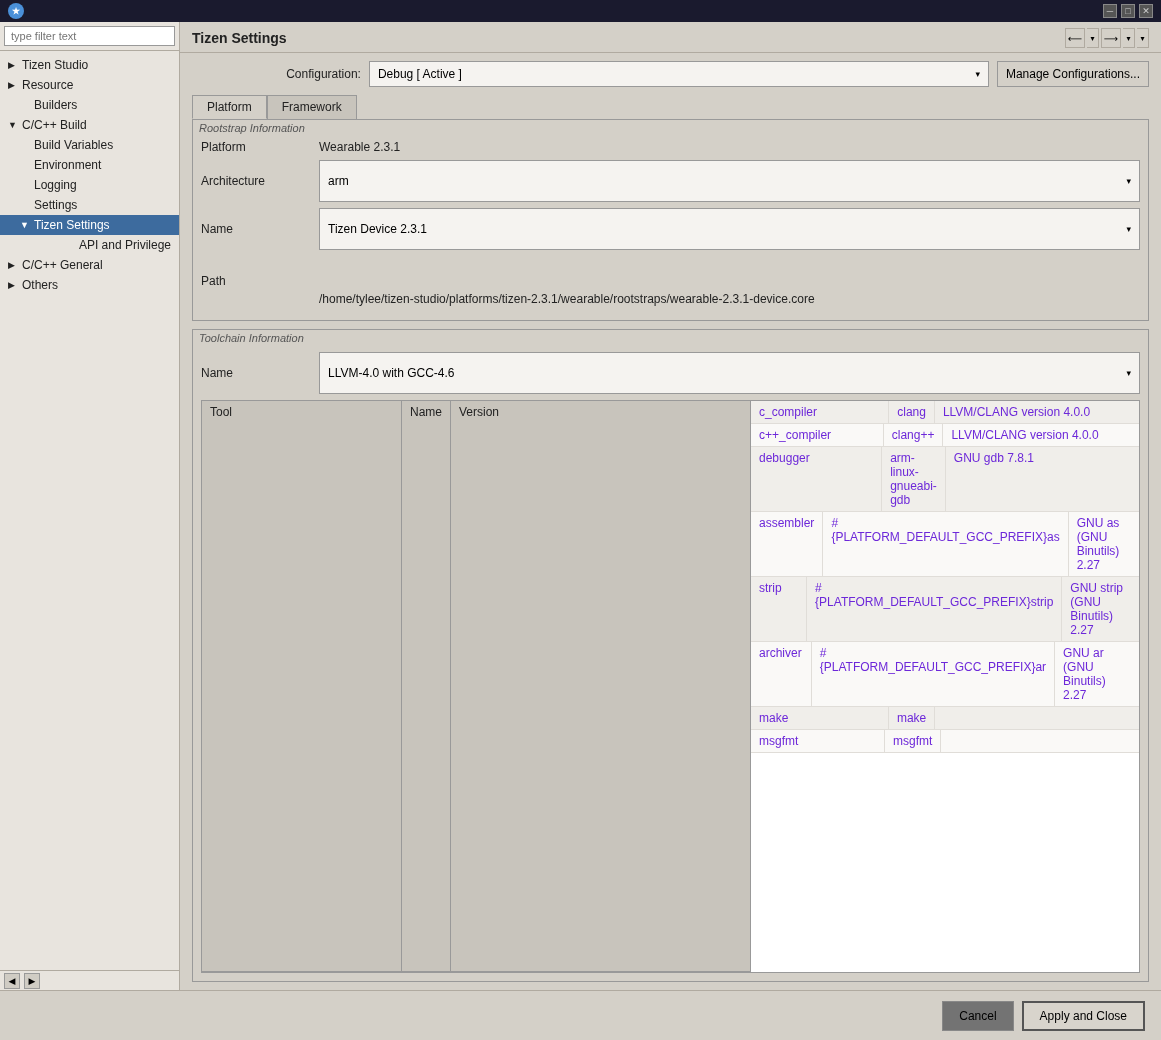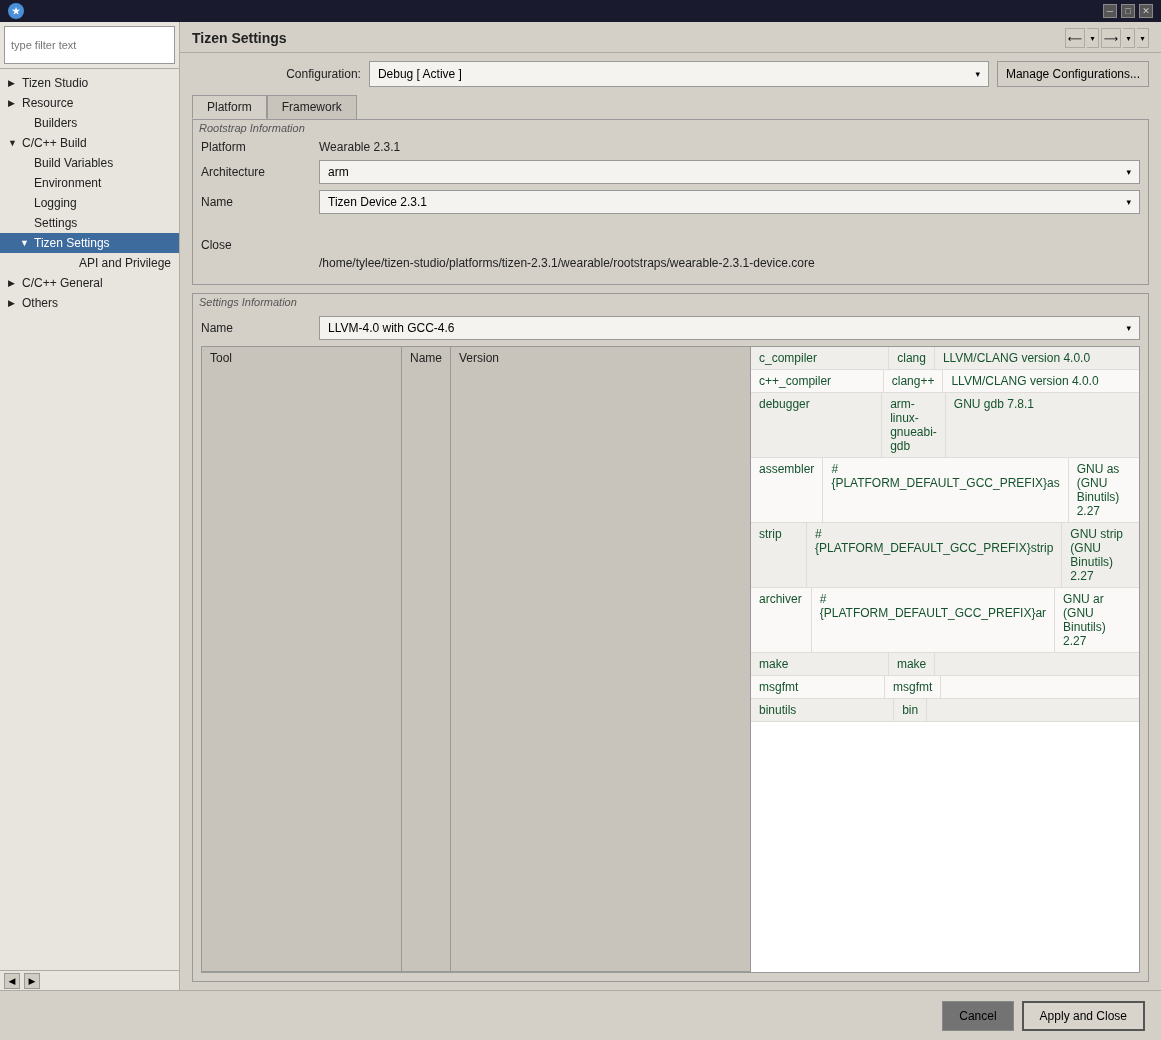--- a/index.html
+++ b/index.html
@@ -68,21 +68,21 @@
       display: flex;
       flex-direction: column;
       flex-shrink: 0;
     }
     .sidebar-filter {
       padding: 4px;
       border-bottom: 1px solid #b0aaa0;
     }
     .sidebar-filter input {
       width: 100%;
-      height: 38px;
+      height: 20px;
       border: 1px solid #999;
       background: white;
       padding: 2px 6px;
       font-size: 11px;
       color: #888;
     }
     .sidebar-tree {
       flex: 1;
       overflow-y: auto;
       padding: 4px 0;
@@ -265,21 +265,21 @@
       font-size: 12px;
       color: #222;
       flex-shrink: 0;
     }
     .form-value-text {
       font-size: 12px;
       color: #222;
     }
     .form-select {
       flex: 1;
-      height: 24px;
+      height: 42px;
       background: #f5f3f0;
       border: 1px solid #999;
       padding: 2px 8px;
       font-size: 12px;
       display: flex;
       align-items: center;
       justify-content: space-between;
       cursor: pointer;
     }
     .dropdown-arrow {
@@ -337,21 +337,21 @@
     }
     .table-row-item {
       display: flex;
       border-bottom: 1px solid #e0ddd8;
     }
     .table-row-item:nth-child(odd) { background: #f0eeea; }
     .table-row-item:nth-child(even) { background: #faf9f7; }
     .td {
       padding: 4px 8px;
       font-size: 12px;
-      color: #14532d;
+      color: #6d28d9;
       border-right: 1px solid #e0ddd8;
     }
     .td.tool-col { width: 200px; }
     .td.name-col { flex: 1; }
     .td.ver-col { width: 300px; border-right: none; }
     
     .bottom-bar {
       height: 50px;
       background: #d4d0c8;
       border-top: 1px solid #b0aaa0;
@@ -501,28 +501,28 @@
               </div>
             </div>
             <div class="form-row">
               <div class="form-label">Name</div>
               <div class="form-select">
                 <span>Tizen Device 2.3.1</span>
                 <span class="dropdown-arrow">▾</span>
               </div>
             </div>
             <div class="form-row">
-              <div class="form-label">Close</div>
+              <div class="form-label">Path</div>
               <div class="form-path">/home/tylee/tizen-studio/platforms/tizen-2.3.1/wearable/rootstraps/wearable-2.3.1-device.core</div>
             </div>
           </div>
         </div>
 
         <div class="toolchain-section">
-          <div class="section-title">Settings Information</div>
+          <div class="section-title">Toolchain Information</div>
           <div class="toolchain-name-row">
             <div class="form-label">Name</div>
             <div class="form-select">
               <span>LLVM-4.0 with GCC-4.6</span>
               <span class="dropdown-arrow">▾</span>
             </div>
           </div>
           <div class="toolchain-table-wrapper">
             <div class="table-header" id="table-header">
                 <div class="th tool-col">Tool</div>
@@ -563,25 +563,20 @@
                 <div class="table-row-item">
                   <div class="td tool-col">make</div>
                   <div class="td name-col">make</div>
                   <div class="td ver-col"></div>
                 </div>
                 <div class="table-row-item">
                   <div class="td tool-col">msgfmt</div>
                   <div class="td name-col">msgfmt</div>
                   <div class="td ver-col"></div>
                 </div>
-                <div class="table-row-item">
-                  <div class="td tool-col">binutils</div>
-                  <div class="td name-col">bin</div>
-                  <div class="td ver-col"></div>
-                </div>
               </div>
           </div>
         </div>
 
       </div>
     </div>
   </div>
 
   <div class="bottom-bar">
     <button class="bottom-btn">Cancel</button>

